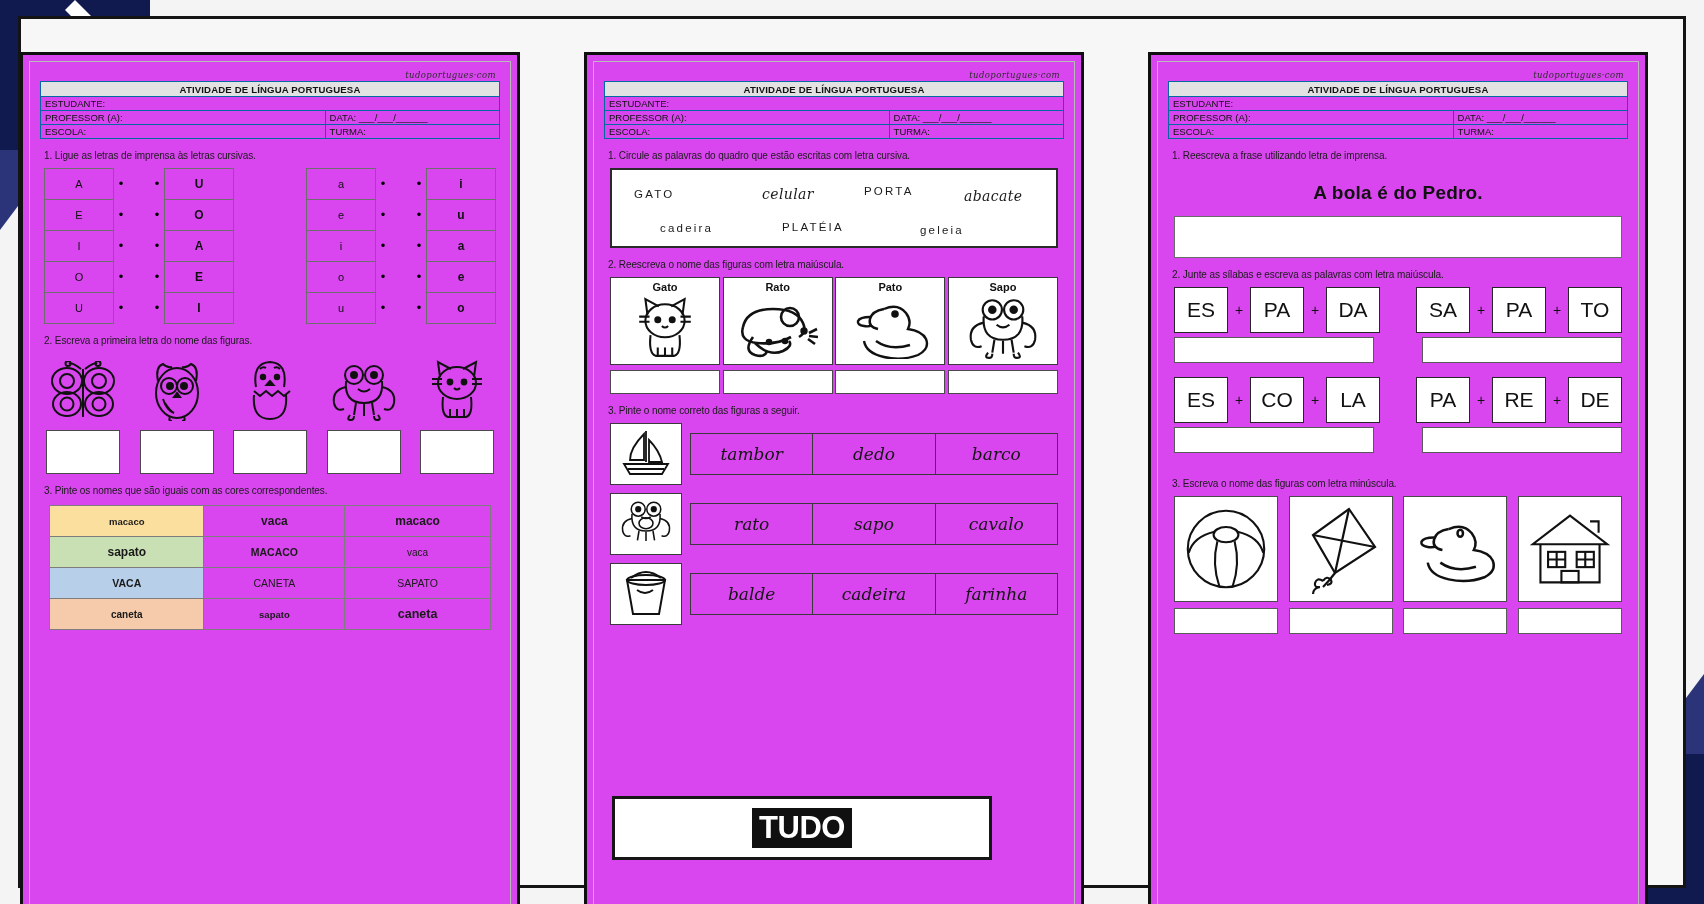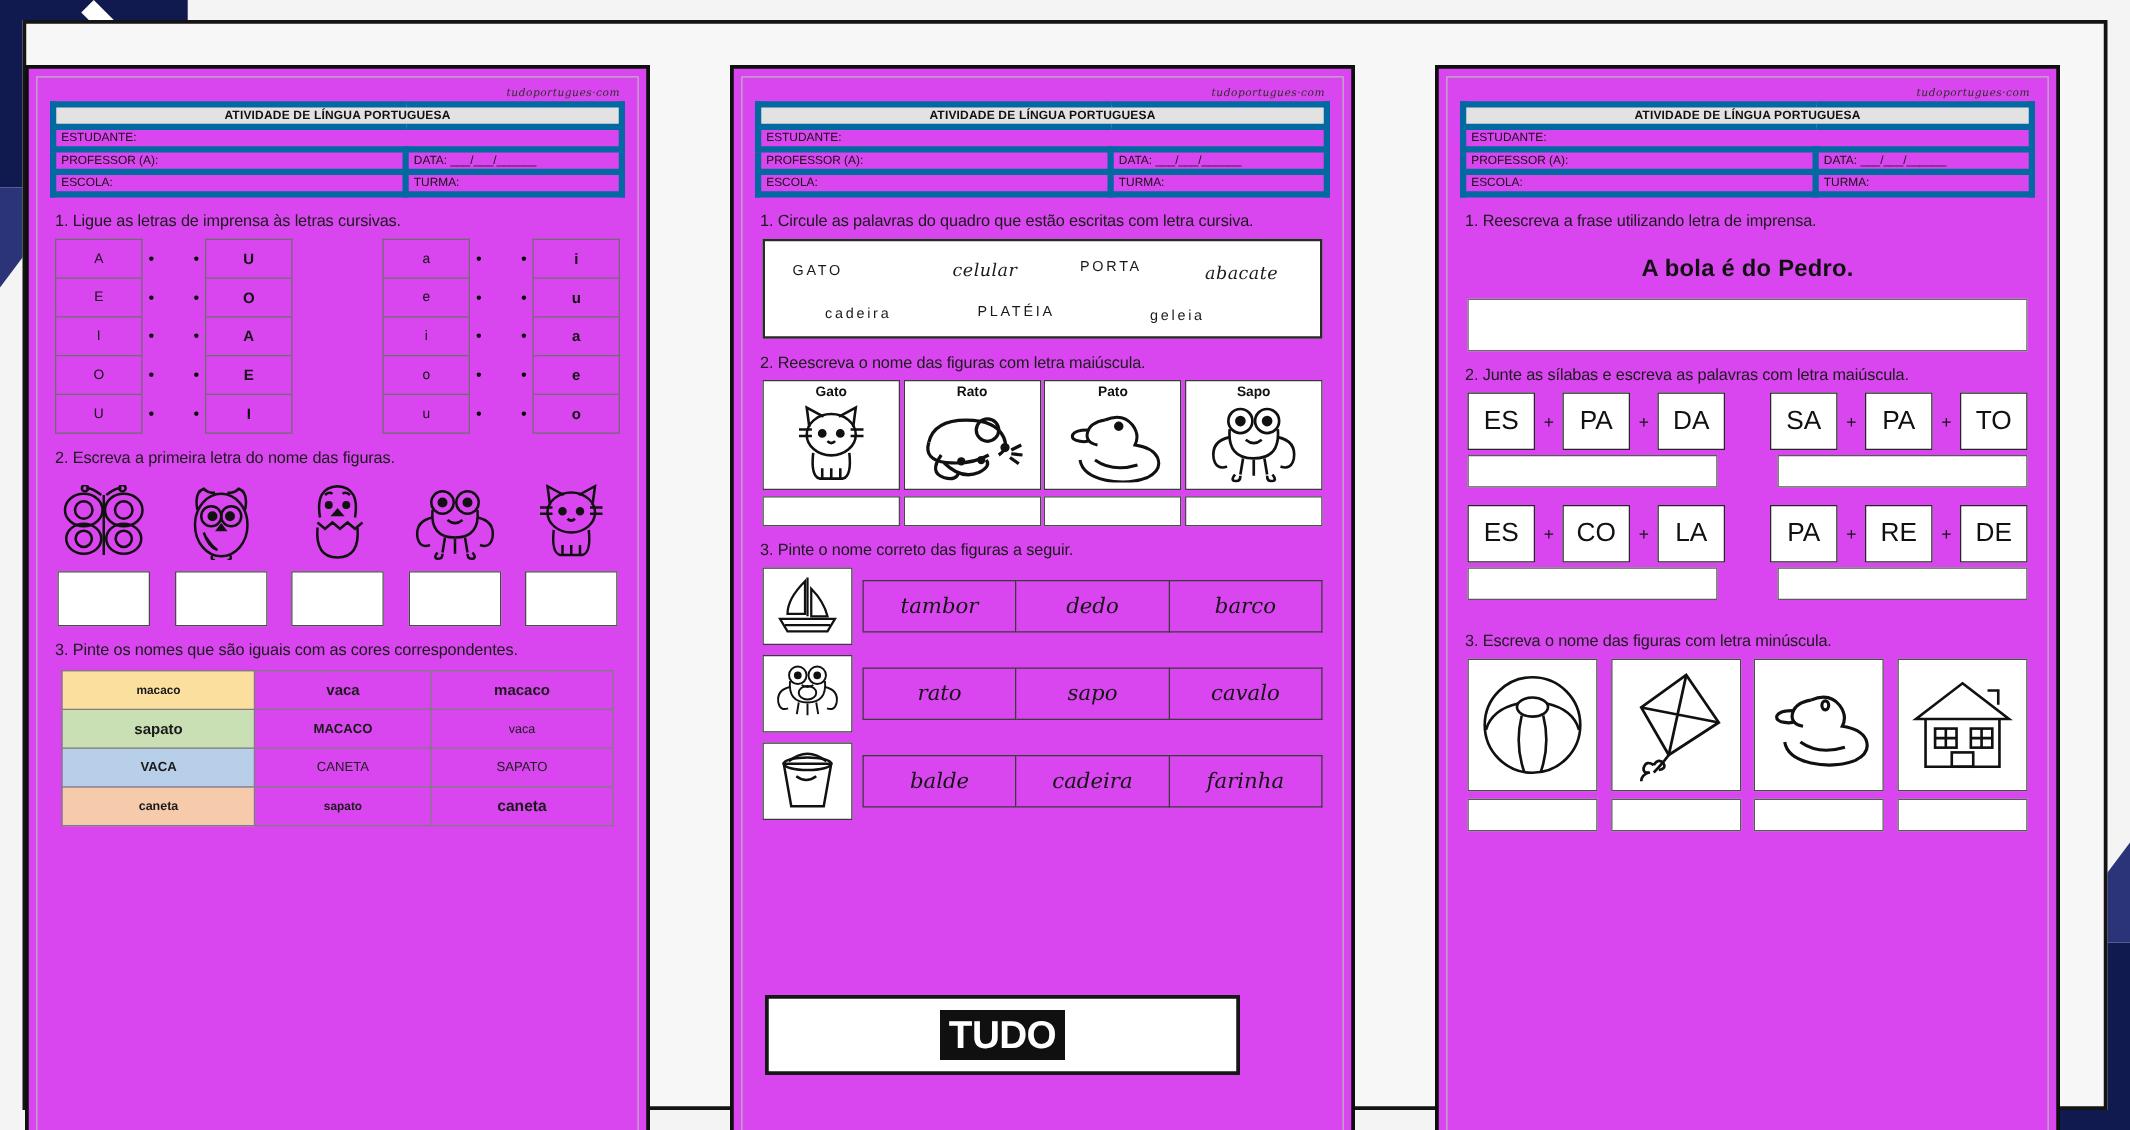--- a/index.html
+++ b/index.html
@@ -50,29 +50,29 @@
     font-style:italic;
     font-size:8.5px;
     color:#2e2e2e;
     letter-spacing:.4px;
     margin-bottom:1px;
     padding-right:4px;
   }
 
   
   .hdr { width:100%; border-collapse:collapse; font-size:9.5px; color:#111; }
-  .hdr td { border:5px solid #0369a1; padding:1px 4px; height:13px; line-height:11px; }
+  .hdr td { border:1px solid #0369a1; padding:1px 4px; height:13px; line-height:11px; }
   .hdr .title-cell {
     background:#e2e2e2; text-align:center;
     font-weight:bold; font-size:9.6px; letter-spacing:.15px; height:15px;
   }
 
   
   .q {
-    font-size:13px; color:#1a1a1a;
+    font-size:10px; color:#1a1a1a;
     margin:11px 0 7px 4px; letter-spacing:-.1px;
   }
 
   
   .match-wrap { display:flex; gap:0; padding:0 4px; justify-content:space-between; }
   .match-group { display:flex; align-items:stretch; }
   .lcol { border:1px solid #6d6d6d; border-bottom:none; width:70px; }
   .lcol div {
     height:31px; border-bottom:1px solid #6d6d6d;
     display:flex; align-items:center; justify-content:center;

